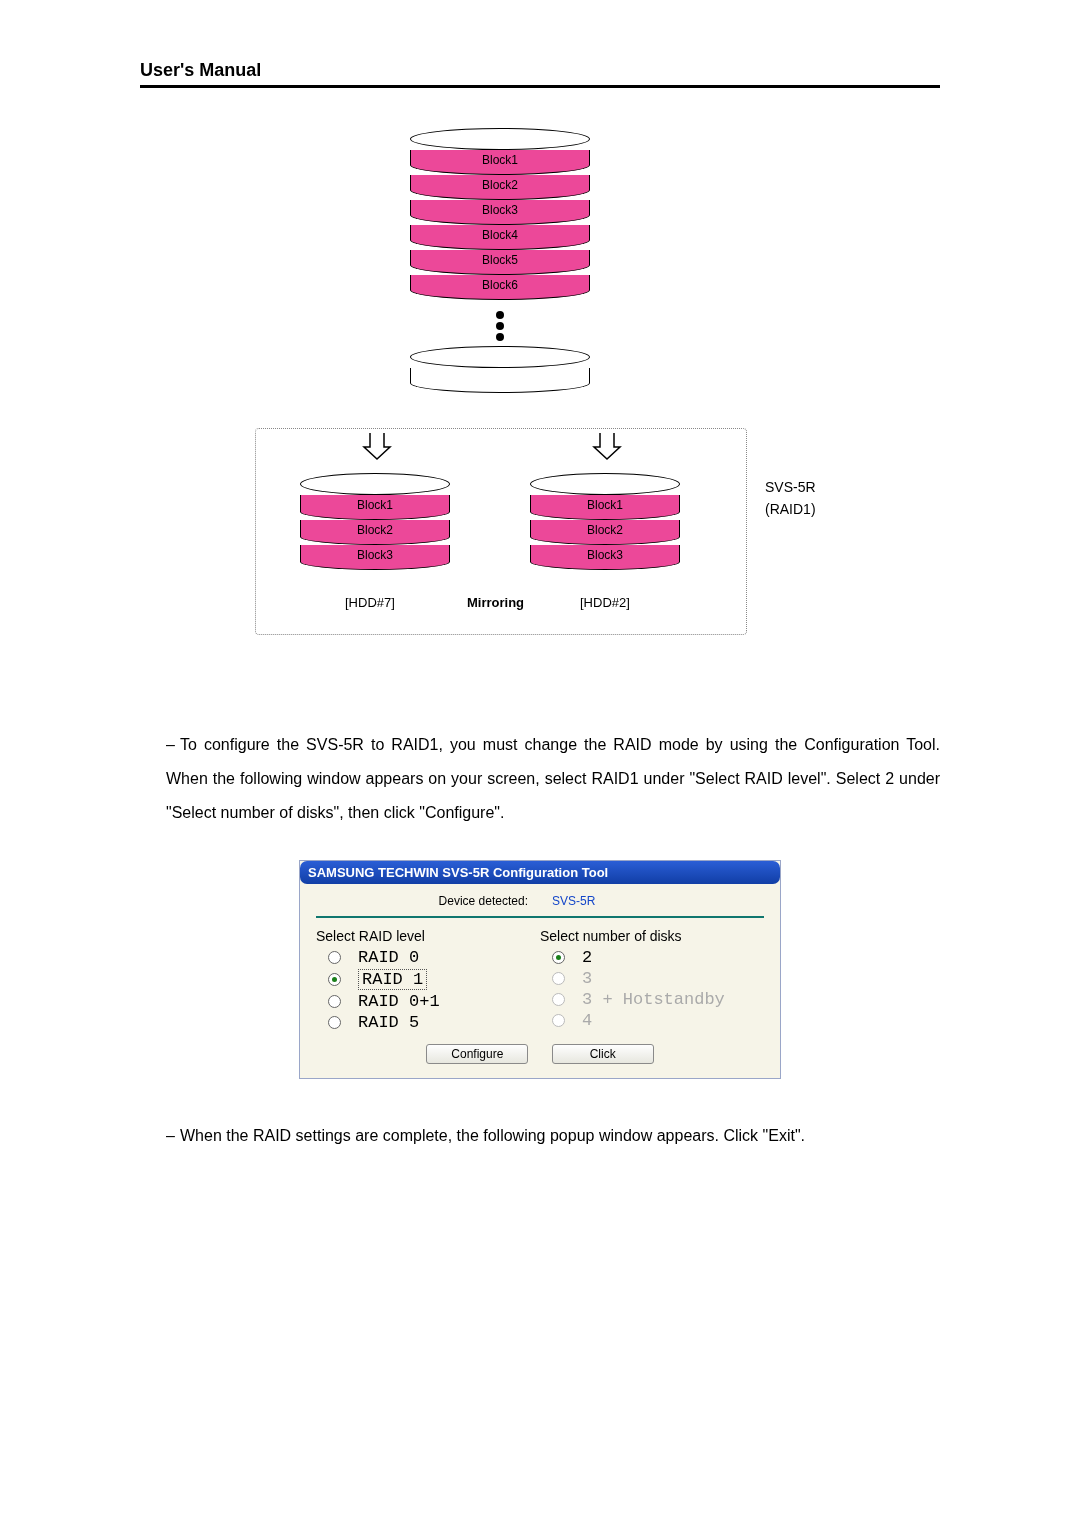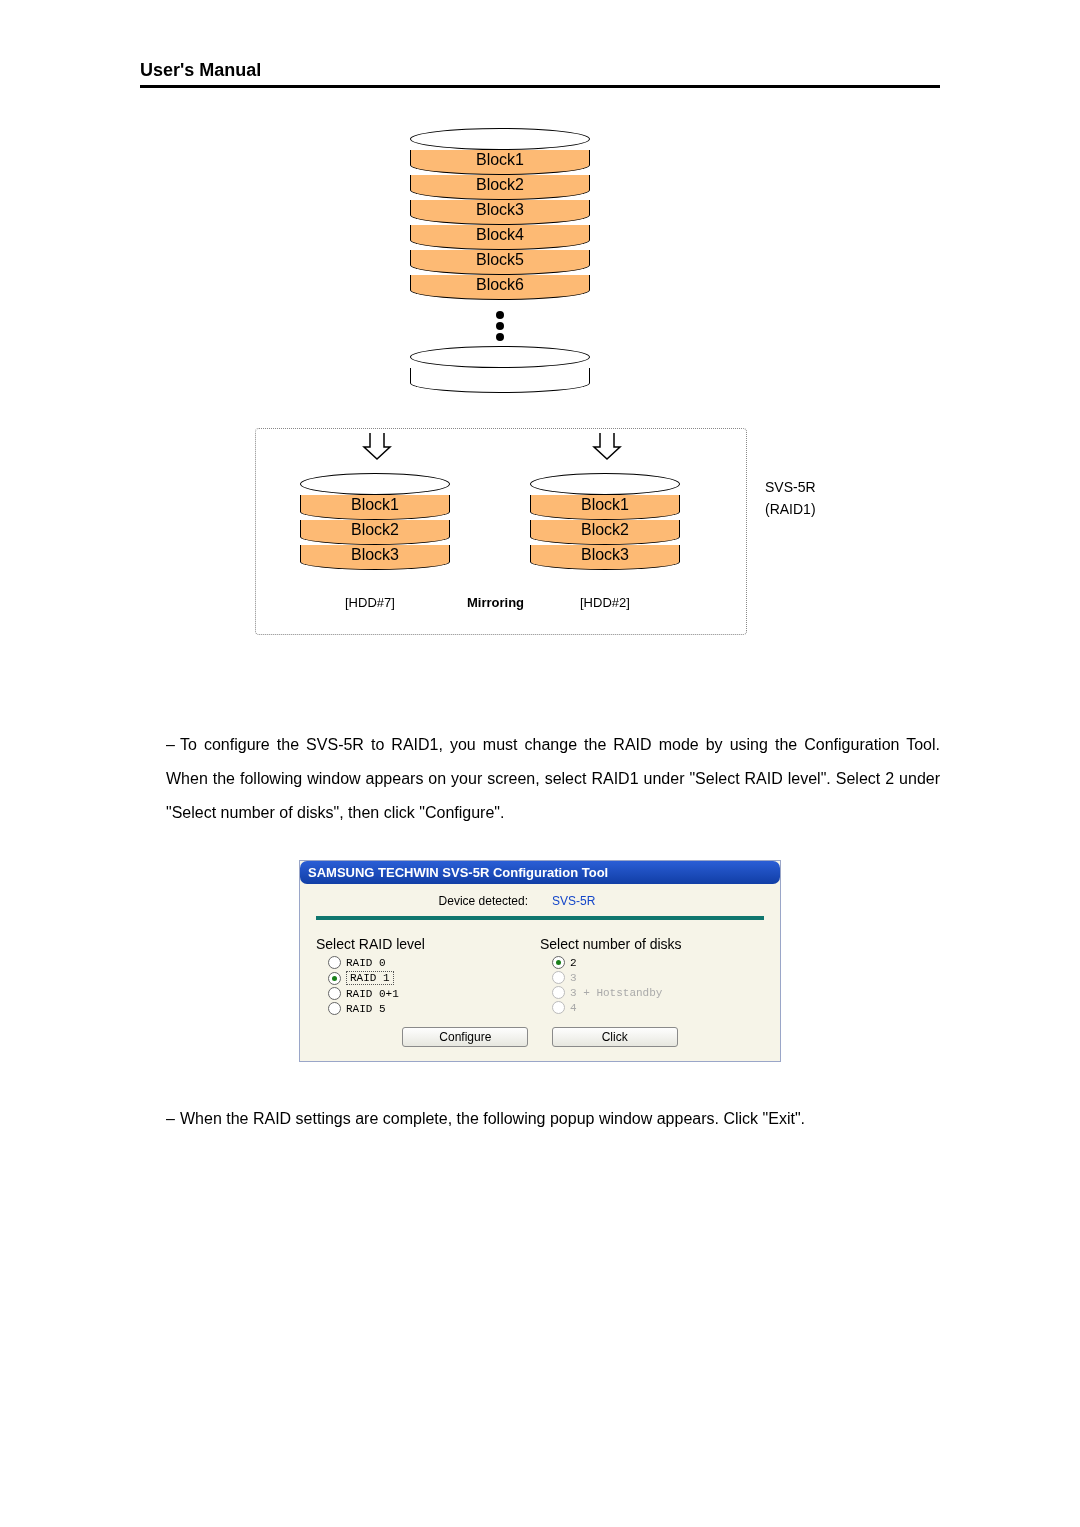--- a/index.html
+++ b/index.html
@@ -44,23 +44,23 @@
     z-index: 2;
   }
   .cyl-row {
     border-left: 1.5px solid #000;
     border-right: 1.5px solid #000;
     border-bottom: 1.5px solid #000;
     border-bottom-left-radius: 90px 10px;
     border-bottom-right-radius: 90px 10px;
     height: 24px;
     text-align: center;
-    font-size: 16px;
+    font-size: 12px;
     line-height: 20px;
-    background: #fdba74;
+    background: #ec4899;
   }
   .cyl-row-empty {
     border-left: 1.5px solid #000;
     border-right: 1.5px solid #000;
     border-bottom: 1.5px solid #000;
     border-bottom-left-radius: 90px 10px;
     border-bottom-right-radius: 90px 10px;
     height: 24px;
     background: #fff;
   }
@@ -120,23 +120,23 @@
     padding: 4px 8px;
     font-size: 13px;
     border-radius: 7px;
   }
   .dialog-body {
     padding: 10px 16px 14px 16px;
   }
   .dev-row {
     display: flex;
     align-items: flex-end;
-    border-bottom: 4px solid #0f766e;
+    border-bottom: 2px solid #0f766e;
     padding-bottom: 8px;
-    margin-bottom: 16px;
+    margin-bottom: 10px;
   }
   .dev-left {
     flex: 1;
     text-align: right;
     padding-right: 12px;
   }
   .dev-right {
     flex: 1;
     color: #1446c9;
     padding-left: 12px;
@@ -148,22 +148,23 @@
     flex: 1;
   }
   .opts-col .grp-title {
     font-size: 14px;
     margin-bottom: 4px;
   }
   .radio-row {
     display: flex;
     align-items: center;
     margin: 2px 0 2px 12px;
-    font-size: 11px;
+    font-size: 17px;
     font-family: "Courier New", monospace;
+    gap: 12px;
   }
   .radio-row.disabled { color: #aaa; }
   .radio {
     width: 11px; height: 11px;
     border: 1px solid #666;
     border-radius: 50%;
     margin-right: 5px;
     display: inline-flex;
     align-items: center; justify-content: center;
     background: #fff;
@@ -183,21 +184,21 @@
     text-align: center;
     margin-top: 10px;
   }
   .win-btn {
     display: inline-block;
     min-width: 80px;
     border: 1px solid #8a8a8a;
     background: linear-gradient(#fefefe, #e7e7df);
     border-radius: 3px;
     font-size: 12px;
-    padding: 2px 22px;
+    padding: 2px 10px;
     margin: 0 10px;
     text-align: center;
   }
 
   .footer {
     margin-top: 80px;
     text-align: center;
   }
   .footer hr {
     border: none;

